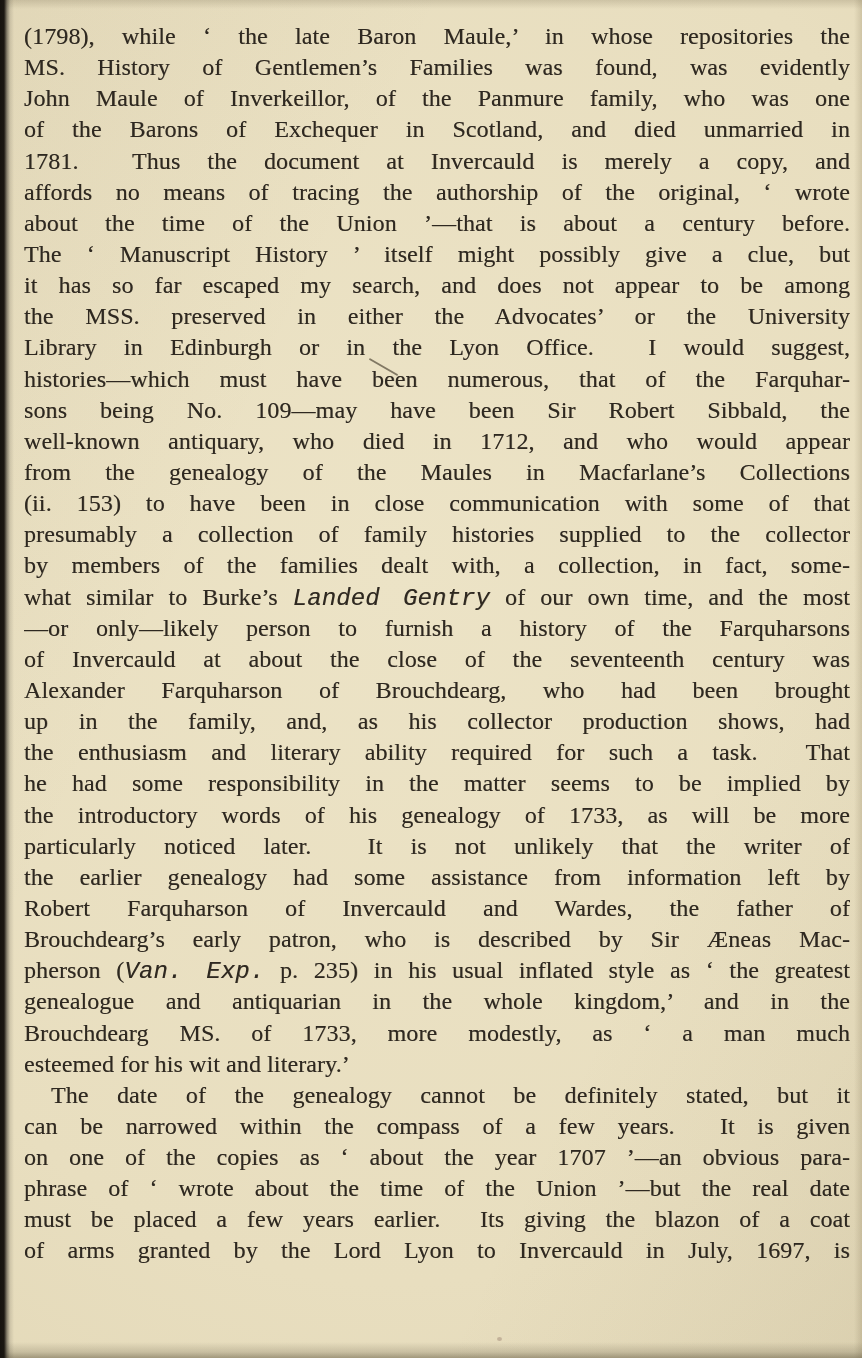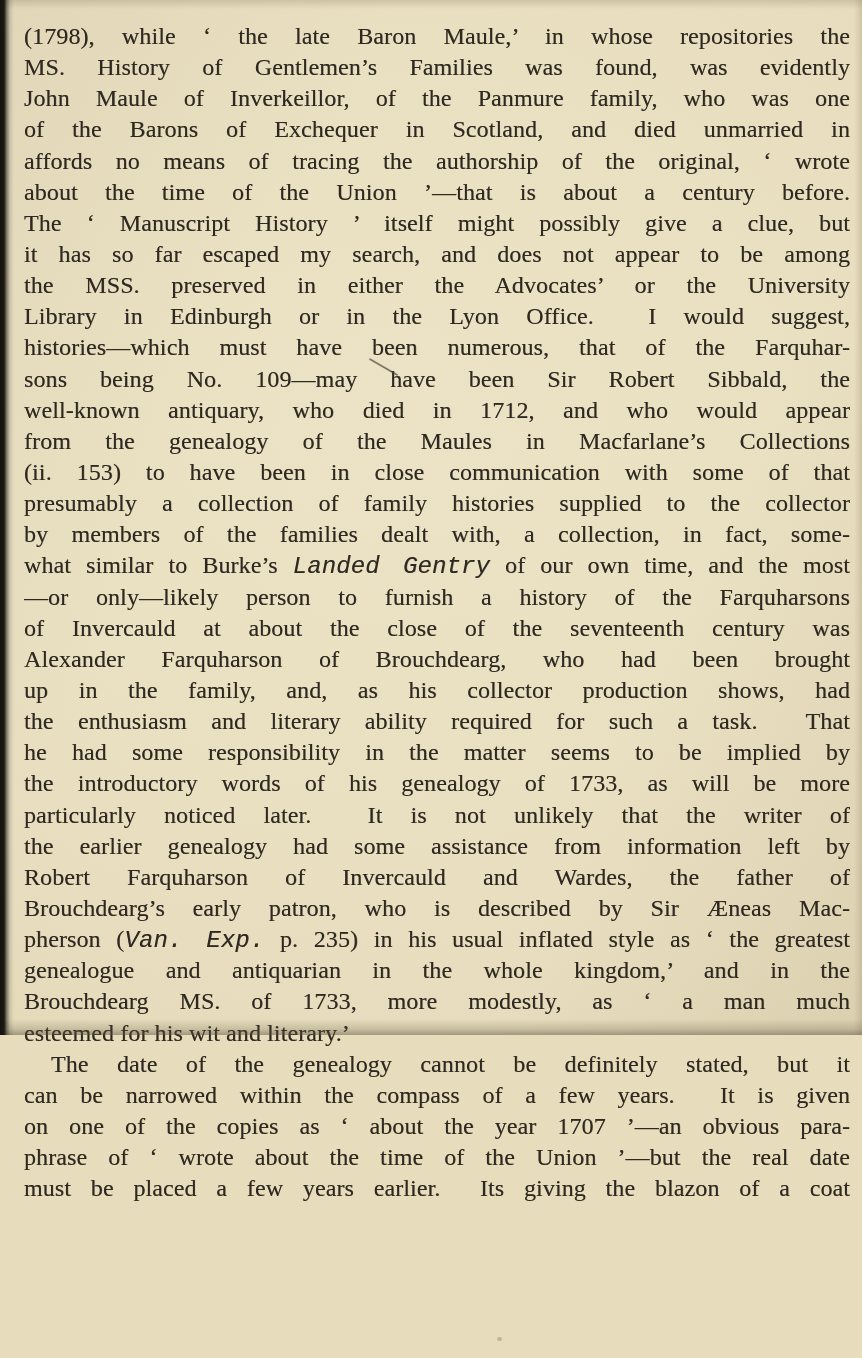--- a/index.html
+++ b/index.html
@@ -3,21 +3,21 @@
 <meta charset="utf-8">
 <style>
   html, body {
     margin: 0; padding: 0;
     width: 862px; height: 1358px;
     overflow: hidden;
     background: #e7ddbc;
   }
   .page {
     position: relative;
-    width: 862px; height: 1035px;
+    width: 862px; height: 1358px;
     background:
       linear-gradient(115deg, rgba(140,125,90,0.07) 0%, rgba(0,0,0,0) 30%, rgba(0,0,0,0) 72%, rgba(140,125,90,0.10) 100%),
       radial-gradient(140% 105% at 46% 42%, #ece3c6 0%, #e8debf 50%, #ded3b1 92%, #d6caa6 100%);
     font-family: "Liberation Serif", "DejaVu Serif", serif;
     color: #2e2820;
   }
   .text-block {
     position: absolute;
     left: 24px; top: 21px;
     width: 826px;
@@ -70,20 +70,21 @@
 </style>
 </head>
 <body>
 
 <div class="page">
   <div class="text-block">
       <div class="line"><span>(1798), while ‘ the late Baron Maule,’ in whose repositories the</span></div>
       <div class="line"><span>MS. History of Gentlemen’s Families was found, was evidently</span></div>
       <div class="line"><span>John Maule of Inverkeillor, of the Panmure family, who was one</span></div>
       <div class="line"><span>of the Barons of Exchequer in Scotland, and died unmarried in</span></div>
+      <div class="line"><span>1781.  Thus the document at Invercauld is merely a copy, and</span></div>
       <div class="line"><span>affords no means of tracing the authorship of the original, ‘ wrote</span></div>
       <div class="line"><span>about the time of the Union ’—that is about a century before.</span></div>
       <div class="line"><span>The ‘ Manuscript History ’ itself might possibly give a clue, but</span></div>
       <div class="line"><span>it has so far escaped my search, and does not appear to be among</span></div>
       <div class="line"><span>the MSS. preserved in either the Advocates’ or the University</span></div>
       <div class="line"><span>Library in Edinburgh or in the Lyon Office.  I would suggest,</span></div>
       <div class="line"><span>histories—which must have been numerous, that of the Farquhar-</span></div>
       <div class="line"><span>sons being No. 109—may have been Sir Robert Sibbald, the</span></div>
       <div class="line"><span>well-known antiquary, who died in 1712, and who would appear</span></div>
       <div class="line"><span>from the genealogy of the Maules in Macfarlane’s Collections</span></div>
@@ -104,20 +105,21 @@
       <div class="line"><span>Brouchdearg’s early patron, who is described by Sir Æneas Mac-</span></div>
       <div class="line"><span>pherson (</span><span class="it">Van. Exp.</span><span> p. 235) in his usual inflated style as ‘ the greatest</span></div>
       <div class="line"><span>genealogue and antiquarian in the whole kingdom,’ and in the</span></div>
       <div class="line"><span>Brouchdearg MS. of 1733, more modestly, as ‘ a man much</span></div>
       <div class="line par-end"><span>esteemed for his wit and literary.’</span></div>
       <div class="line indent"><span>The date of the genealogy cannot be definitely stated, but it</span></div>
       <div class="line"><span>can be narrowed within the compass of a few years.  It is given</span></div>
       <div class="line"><span>on one of the copies as ‘ about the year 1707 ’—an obvious para-</span></div>
       <div class="line"><span>phrase of ‘ wrote about the time of the Union ’—but the real date</span></div>
       <div class="line"><span>must be placed a few years earlier.  Its giving the blazon of a coat</span></div>
+      <div class="line"><span>of arms granted by the Lord Lyon to Invercauld in July, 1697, is</span></div>
     </div>
   <div class="scratch"></div>
   <div class="blemish"></div>
   <div class="edge-top"></div>
   <div class="edge-right"></div>
   <div class="edge-bottom"></div>
   <div class="edge-left"></div>
 </div>
 
 </body></html>

